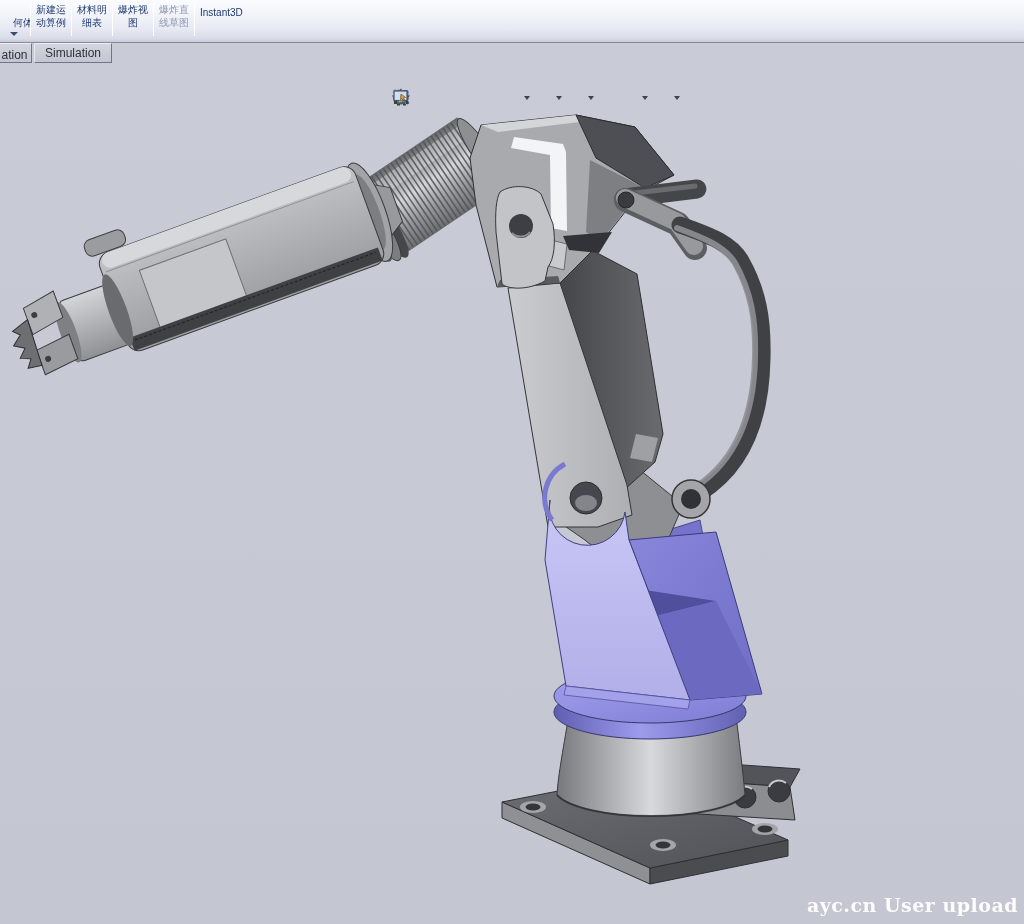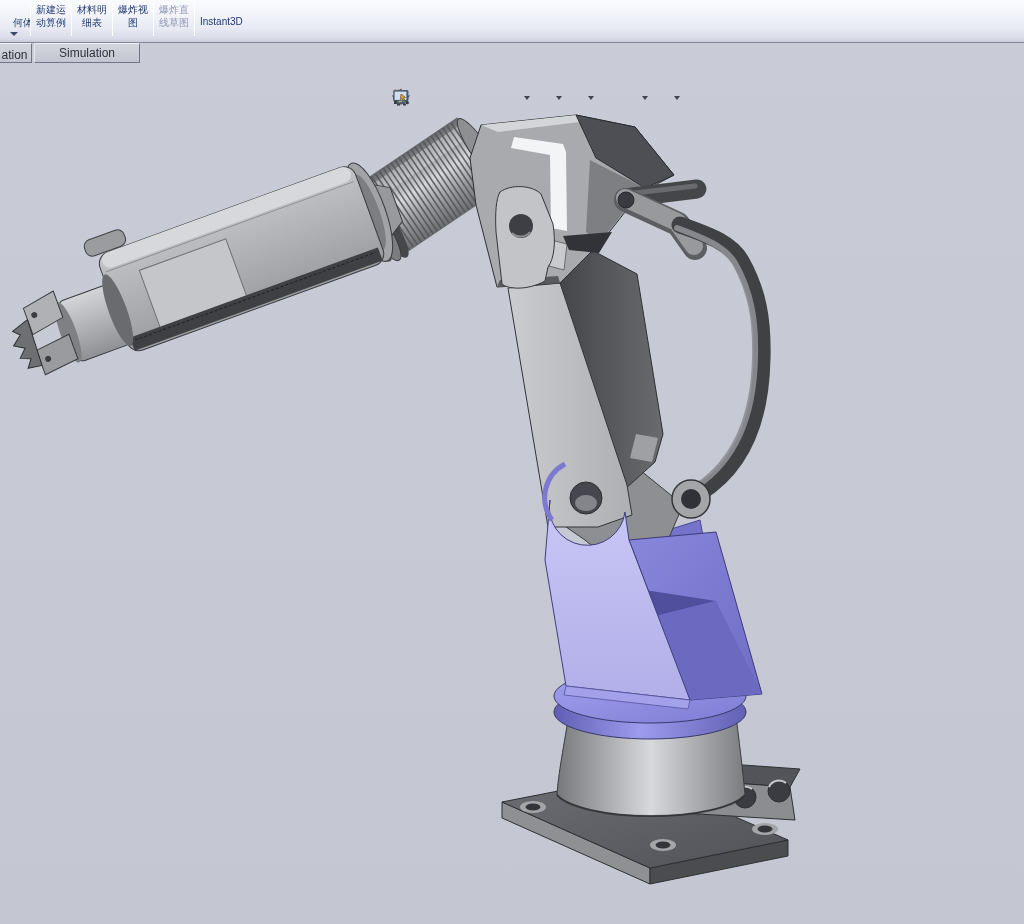--- a/index.html
+++ b/index.html
@@ -12,26 +12,26 @@
     border-bottom:1px solid #84889a; display:flex; align-items:stretch; }
   .rbtn { display:flex; flex-direction:column; justify-content:flex-start; align-items:center;
     padding:3px 5px 0 5px; font-size:10px; line-height:13px; color:#203a70; white-space:nowrap;
     position:relative; cursor:default; }
   .rbtn.disabled { color:#8f97b3; }
   .rbtn .l1:empty { min-height:13px; }
   .sep { width:1px; background:#b4b9cc; margin:3px 0 6px 0; border-right:1px solid #ffffff; }
   .rbtn.partial { width:30px; overflow:hidden; padding-left:16px; padding-right:0; }
   .drop-caret { position:absolute; left:10px; top:32px; width:0; height:0;
     border-left:4px solid transparent; border-right:4px solid transparent; border-top:4px solid #3c4a76; }
-  .rbtn.single { justify-content:center; padding-top:0; }
+  .rbtn.single { justify-content:flex-start; padding-top:6px; }
 
   
   .tabrow { position:absolute; left:0; top:43px; height:21px; display:flex; }
   .tab { height:20px; display:flex; align-items:center; justify-content:center;
-    padding:0 24px; font-size:12px; color:#2e313c;
+    padding:0 10px; font-size:12px; color:#2e313c;
     background:linear-gradient(180deg,#d3d6de 0%,#c3c6d0 100%);
     border:1px solid #70748a; border-top-color:#eef0f5; border-left-color:#e4e7ee;
     margin-right:2px; cursor:default; }
   .tab.partial { width:32px; padding:0 4px 0 2px; overflow:hidden; border-left:none;align-items:flex-end; }
 
   
   .headsup { position:absolute; left:392px; top:45px; display:flex; align-items:center; gap:1px; }
   .hicon { width:21px; height:19px; display:flex; align-items:center; justify-content:center; cursor:default; }
   .caret { width:0; height:0; border-left:3.5px solid transparent; border-right:3.5px solid transparent;
     border-top:4px solid #3e4350; margin:0 3px 0 0; }
@@ -364,20 +364,21 @@
     <svg width="18" height="18" viewBox="0 0 18 18">
           <rect x="2" y="3" width="13" height="9.5" fill="#cfe0f2" stroke="#4a5668" stroke-width="1.2"></rect>
           <rect x="7" y="12.5" width="3.5" height="2" fill="#9aa2b2"></rect>
           <line x1="4.5" y1="15.5" x2="13" y2="15.5" stroke="#4a5668" stroke-width="1.4"></line>
           <path d="M 9,6 L 13.5,9.5 L 11.5,10 L 12.5,12 L 11,12.5 L 10,10.5 L 8.5,11.8 Z" fill="#d8a050" stroke="#7a5a20" stroke-width=".8"></path>
         </svg>
   </span>
   <span class="caret"></span>
 </div>
 
+<div class="watermark">ayc.cn User upload</div>
 </div>
 
 <div class="tabrow">
   <div class="tab partial">
     <span>ation</span>
   </div>
   <div class="tab">
     <span>Simulation</span>
   </div>
 </div>

